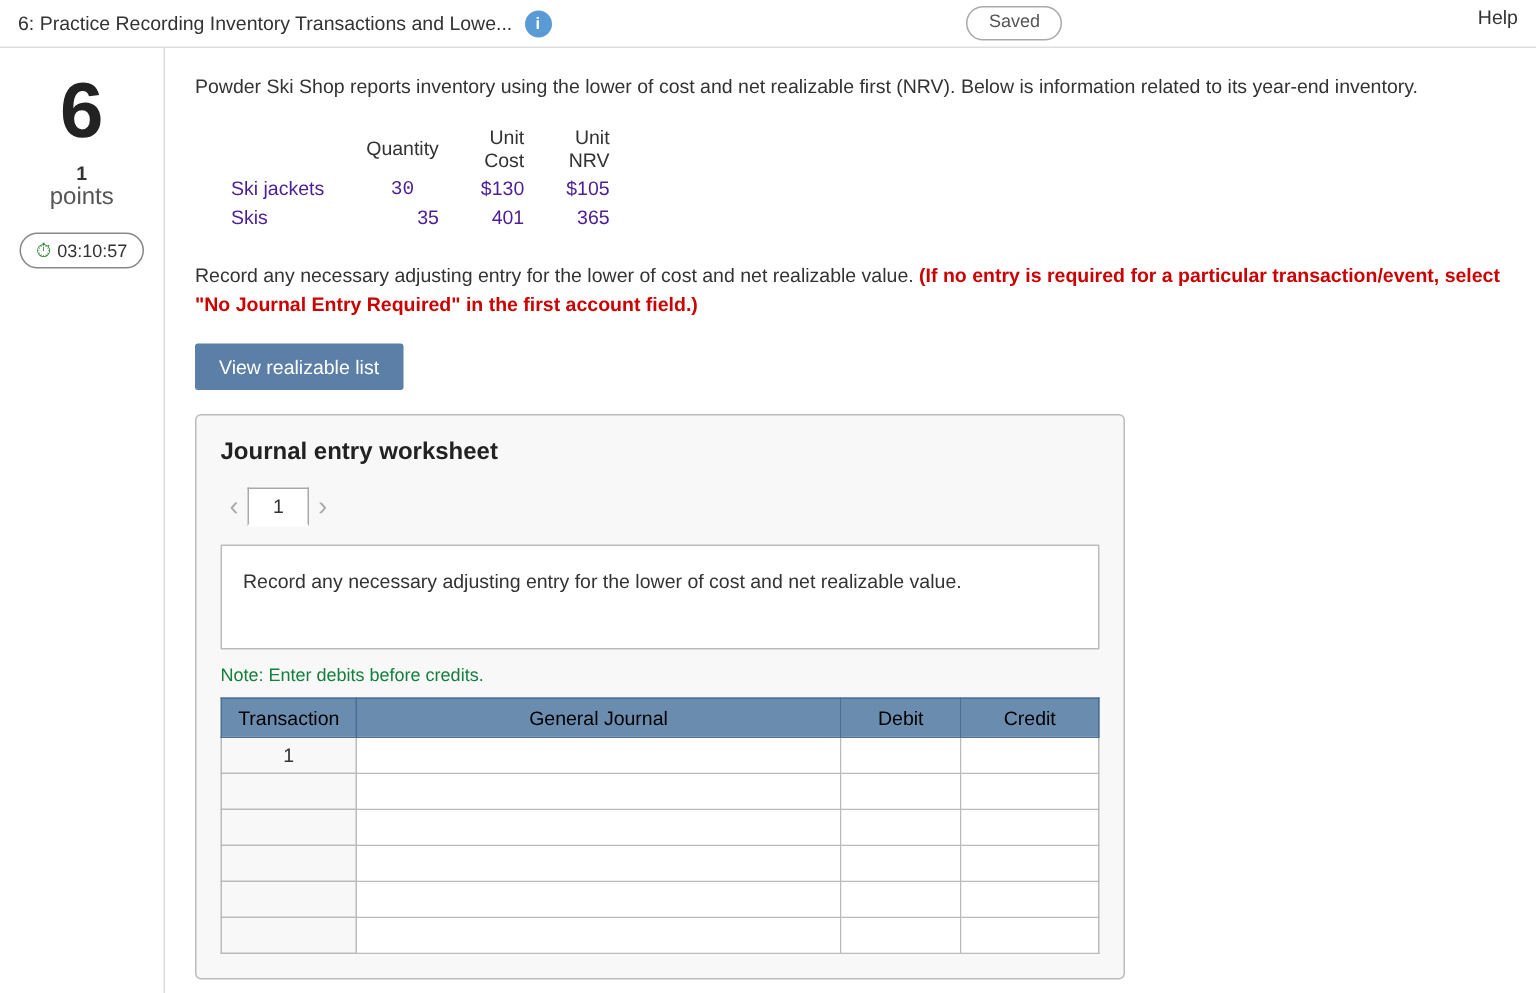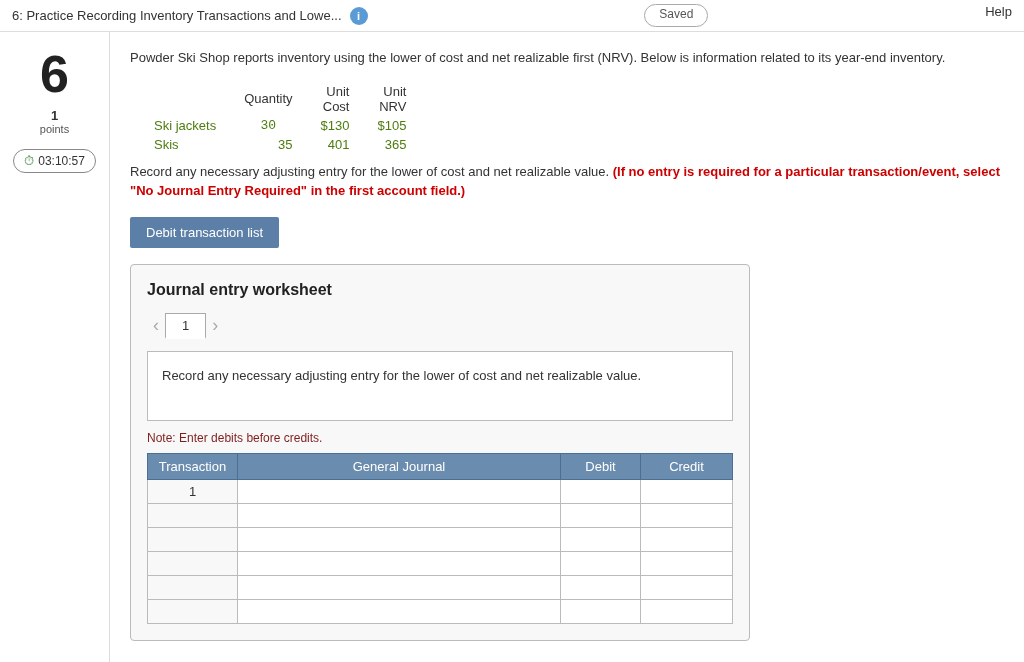--- a/index.html
+++ b/index.html
@@ -71,21 +71,21 @@
       color: #222;
       line-height: 1;
       margin-bottom: 8px;
     }
     .points-label {
       font-size: 13px;
       font-weight: bold;
       color: #333;
     }
     .points-sub {
-      font-size: 11px;
+      font-size: 16px;
       color: #555;
       margin-bottom: 14px;
     }
     .timer-box {
       display: flex;
       align-items: center;
       gap: 4px;
       border: 1px solid #888;
       border-radius: 14px;
       padding: 3px 10px;
@@ -123,28 +123,28 @@
     .question-text {
       font-size: 13px;
       color: #333;
       margin-bottom: 14px;
       line-height: 1.5;
     }
 
     
     .inventory-table {
       border-collapse: collapse;
-      margin-bottom: 8px;
+      margin-bottom: 20px;
       font-size: 13px;
       margin-left: 10px;
     }
     .inventory-table th, .inventory-table td {
       padding: 2px 14px;
       text-align: right;
-      color: #4d7c0f;
+      color: #4c1d95;
     }
     .inventory-table th:first-child, .inventory-table td:first-child {
       text-align: left;
     }
     .inventory-table thead th {
       font-weight: normal;
       color: #333;
     }
 
     
@@ -223,33 +223,33 @@
       margin-bottom: 10px;
       font-size: 13px;
       line-height: 1.5;
       color: #333;
       min-height: 70px;
     }
 
     
     .note-text {
       font-size: 12px;
-      color: #7f1d1d;
+      color: #15803d;
       margin-bottom: 8px;
     }
 
     
     .journal-table {
       border-collapse: collapse;
       width: 100%;
       font-size: 13px;
     }
     .journal-table th {
       background: #6a8caf;
-      color: #ffffff;
+      color: #000000;
       border: 1px solid #4a6f94;
       padding: 5px 10px;
       text-align: center;
       font-weight: normal;
     }
     .journal-table td {
       border: 1px solid #bbb;
       padding: 0;
       height: 24px;
     }
@@ -327,21 +327,21 @@
         </tbody>
     </table>
 
     
     <p class="instruction-text">
       <span>Record any necessary adjusting entry for the lower of cost and net realizable value.</span>
       <span class="instruction-bold-red">(If no entry is required for a particular transaction/event, select "No Journal Entry Required" in the first account field.)</span>
     </p>
 
     
-    <button class="view-transaction-btn">Debit transaction list</button>
+    <button class="view-transaction-btn">View realizable list</button>
 
     
     <div class="worksheet-container">
       <div class="worksheet-title">Journal entry worksheet</div>
 
       <div class="tab-nav">
         <span class="tab-arrow">‹</span>
         <div class="tab-item active">1</div>
         <span class="tab-arrow">›</span>
       </div>

